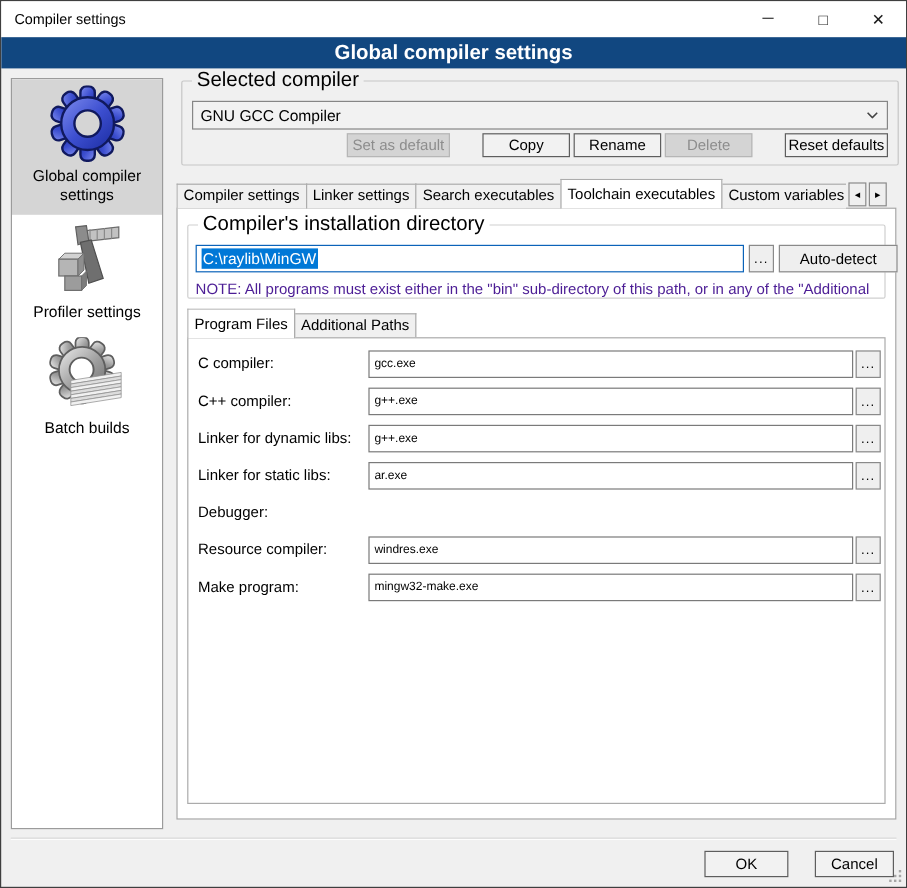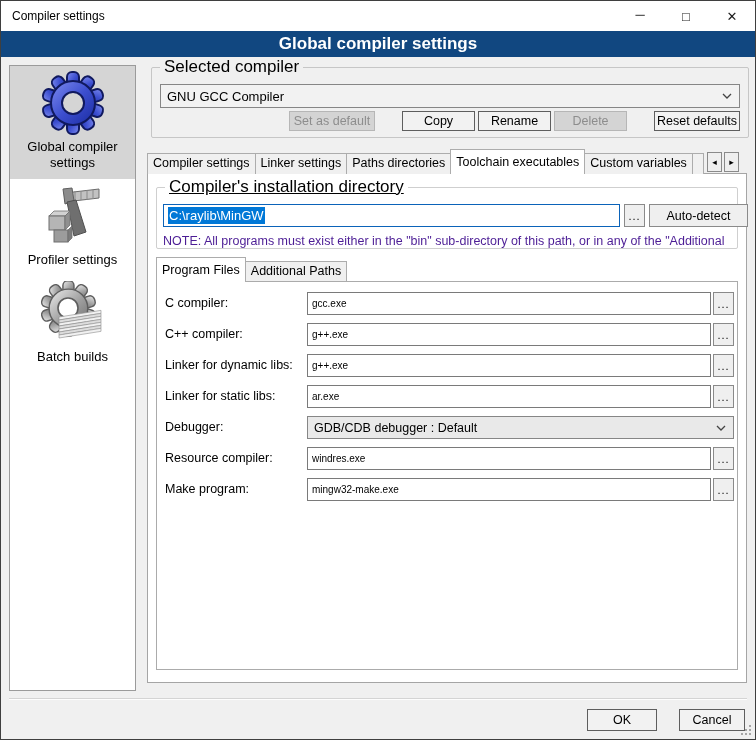--- a/index.html
+++ b/index.html
@@ -20,21 +20,21 @@
   
   .sidebar { position:absolute; left:8px; top:64px; width:127px; height:626px; background:#fff; border:1px solid #9B9B9B; overflow:hidden; }
   .side-item { width:100%; padding:5px 2px 8px 2px; display:flex; flex-direction:column; align-items:center; text-align:center; cursor:default; }
   .side-item.selected { background:#D5D5D5; }
   .side-item .icon64 { width:64px; height:64px; }
   .side-item .side-label { margin-top:4px; font-size:13px; line-height:16px; }
   
   .groupbox { position:absolute; border:1px solid #C6C6C6; border-radius:2px; }
   .groupbox > .legend { position:absolute; top:-9px; left:8px; padding:0 4px; font-size:17px; line-height:16px; }
   .legend.on-gray { background:#F0F0F0; }
-  .legend.on-white { background:#fff;text-decoration:underline; }
+  .legend.on-white { background:#fff; }
   
   .combo { background:#ECECEC; border:1px solid #868686; display:flex; align-items:center; padding:0 6px; position:relative; cursor:default; }
   .combo .combo-text { flex:1; overflow:hidden; white-space:nowrap; }
   .combo svg.chev { position:absolute; right:7px; top:50%; margin-top:-3px; }
   .btn { background:#F2F2F2; border:1px solid #5E5E5E; font-size:12.5px; font-family:"Liberation Sans", sans-serif; display:flex; align-items:center; justify-content:center; cursor:default; }
   .btn.disabled { background:#D4D4D4; border-color:#B6B6B6; color:#8D8D8D; }
   .btn.small { background:#EFEFEF; border-color:#8A8A8A; }
   .textfield { background:#fff; border:1px solid #7A7A7A; display:flex; align-items:center; padding:0 4px; overflow:hidden; white-space:nowrap; }
   .textfield.focused { border:1px solid #0B63B9; }
   .textfield .sel { background:#0078D7; color:#fff; padding:1px 1px; }
@@ -190,21 +190,21 @@
         </div>
       <div class="btn" style="width:86px;">
           <span>Reset defaults</span>
         </div>
     </div>
   </div>
 
   <div class="tabstrip" style="left:146px; top:148px; right:50px; height:25px; z-index:3;">
     <div class="tab"><span>Compiler settings</span></div>
     <div class="tab"><span>Linker settings</span></div>
-    <div class="tab"><span>Paths directories</span></div>
+    <div class="tab"><span>Search executables</span></div>
     <div class="tab active"><span>Toolchain executables</span></div>
     <div class="tab"><span>Custom variables</span></div>
     <div class="tab"></div>
   </div>
   <div class="tab-arrows">
     <div class="btn small tab-arrow">
         <span>◂</span>
       </div>
     <div class="btn small tab-arrow">
         <span>▸</span>
@@ -264,26 +264,20 @@
         <span class="flabel">Linker for static libs:</span>
         <div class="tf textfield">
             <span>ar.exe</span>
           </div>
         <div class="btn small browse">
             <span>...</span>
           </div>
       </div>
       <div class="frow" style="top:134px;">
         <span class="flabel">Debugger:</span>
-        <div class="cmb combo" style="background:#E9E9E9;">
-          <span class="combo-text">GDB/CDB debugger : Default</span>
-          <svg class="chev" width="10" height="6" viewBox="0 0 10 6">
-              <polyline points="1,1 5,5 9,1" fill="none" stroke="#444" stroke-width="1.3"></polyline>
-            </svg>
-        </div>
       </div>
       <div class="frow" style="top:165px;">
         <span class="flabel">Resource compiler:</span>
         <div class="tf textfield">
             <span>windres.exe</span>
           </div>
         <div class="btn small browse">
             <span>...</span>
           </div>
       </div>

